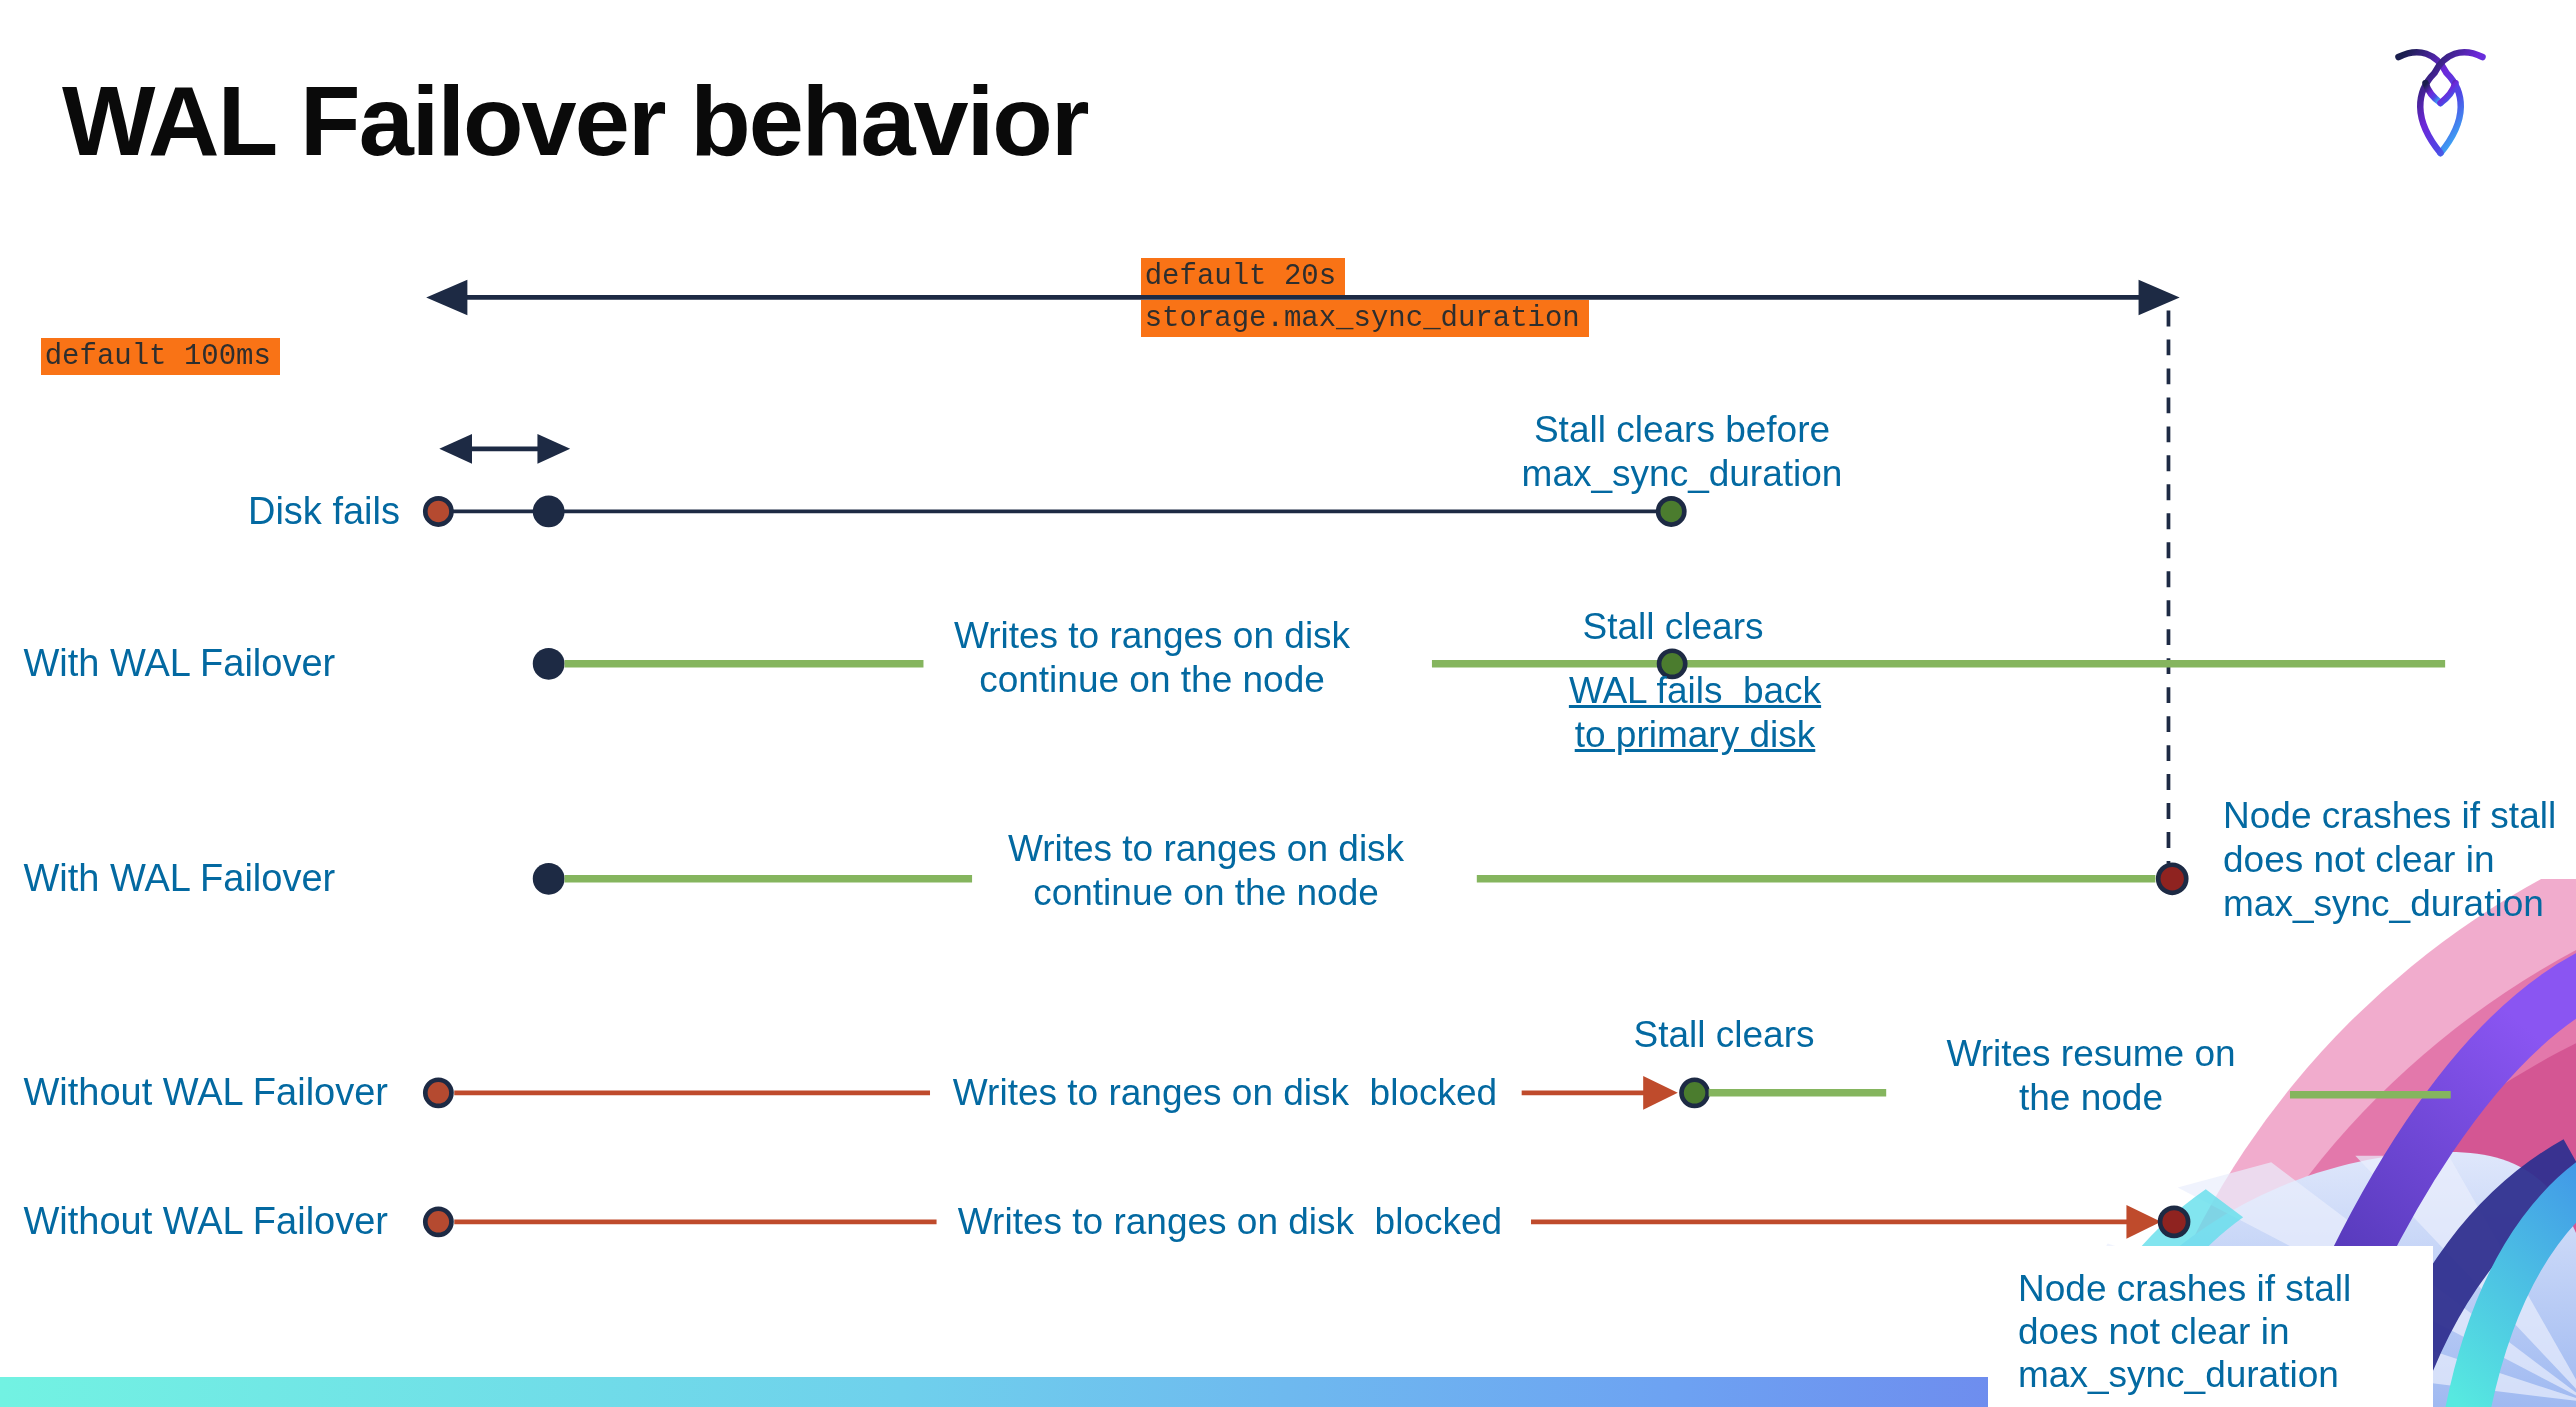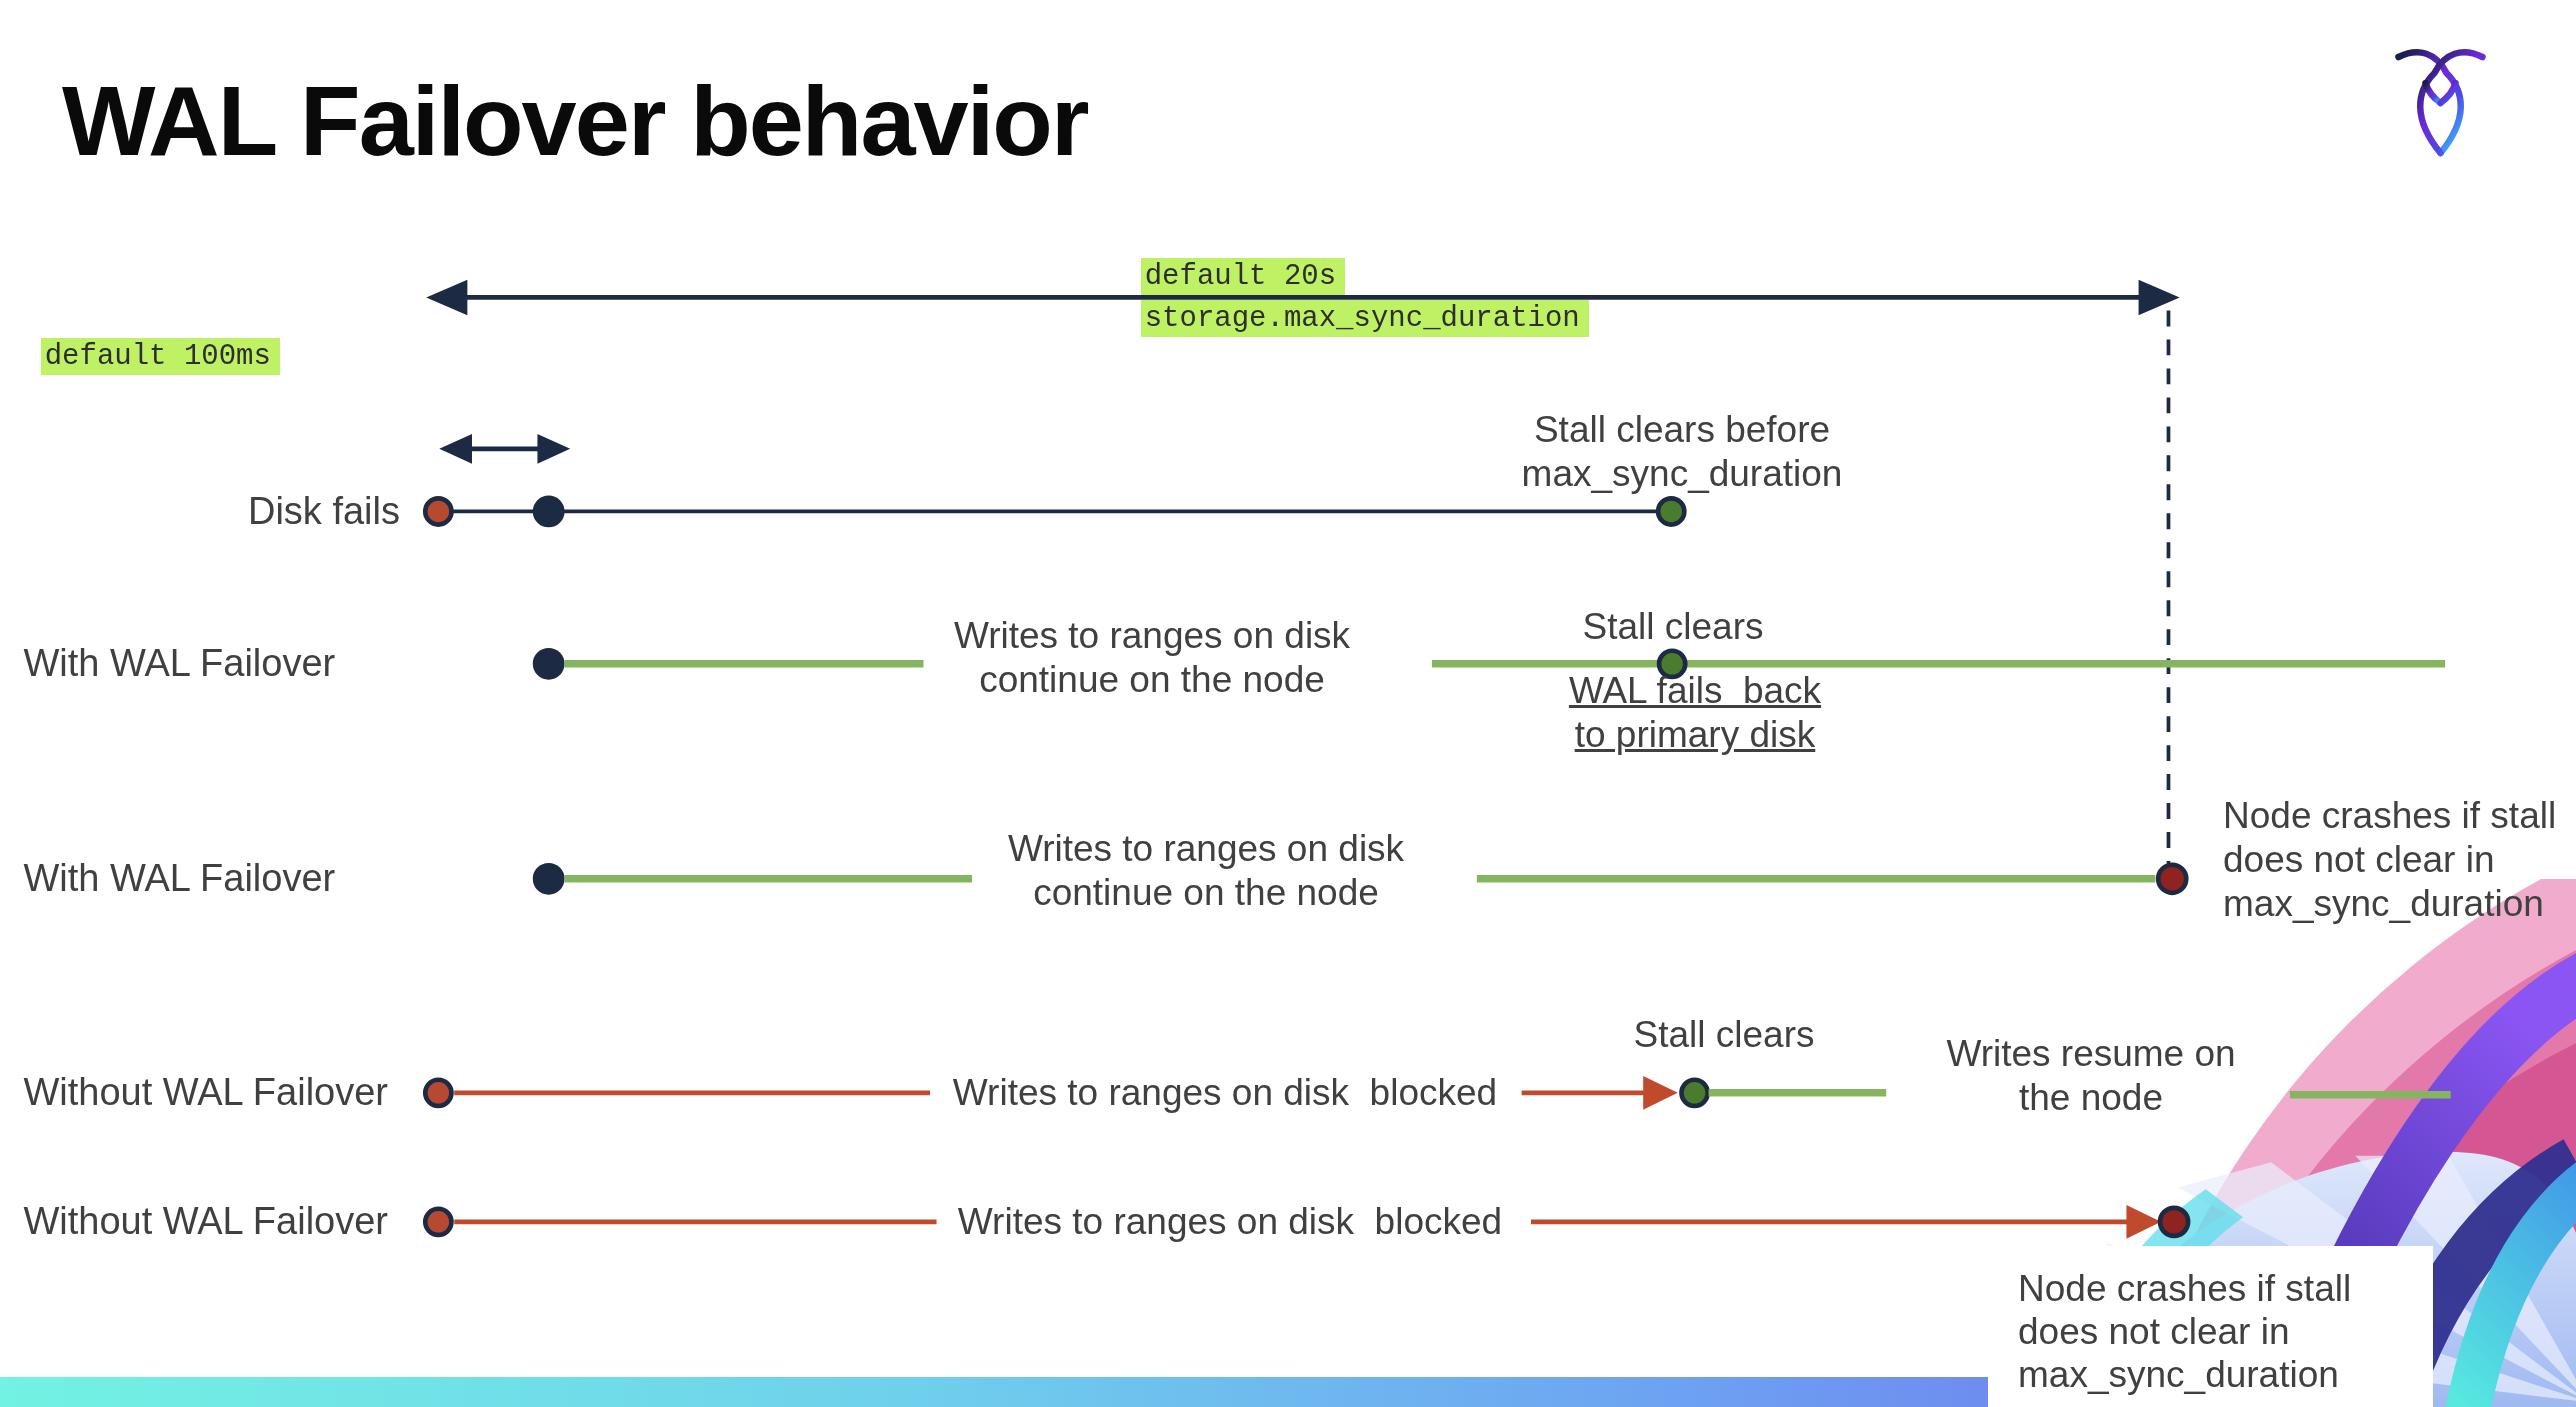--- a/index.html
+++ b/index.html
@@ -1,26 +1,26 @@
 <!DOCTYPE html>
 <html style="font-size:15px"><head>
 <meta charset="utf-8">
 <style>
   html,body{margin:0;padding:0;background:#ffffff;}
   #canvas{position:relative;width:2576px;height:1408px;overflow:hidden;background:#ffffff;
           font-family:"Liberation Sans",sans-serif;}
   .title{position:absolute;z-index:6;font-weight:800;font-size:99px;line-height:1.05;
          letter-spacing:-1.9px;color:#0a0a0a;}
-  .txt{position:absolute;z-index:5;font-size:37px;line-height:44px;color:#404040;white-space:pre-wrap;}
+  .txt{position:absolute;z-index:5;font-size:37px;line-height:44px;color:#0369a1;white-space:pre-wrap;}
   .ctr{transform:translateX(-50%);text-align:center;}
   .rgt{transform:translateX(-100%);text-align:right;}
   .rowlab{font-size:38px;}
   .mono{position:absolute;z-index:5;font-family:"Liberation Mono",monospace;font-size:29px;
         line-height:37px;color:#2e2e2e;display:flex;flex-direction:column;align-items:flex-start;gap:4.7px;}
-  .mono span{background:#bef264;padding:0 9.3px 0 3.7px;white-space:pre;text-align:right;}
+  .mono span{background:#f97316;padding:0 9.3px 0 3.7px;white-space:pre;text-align:right;}
   .bar{position:absolute;z-index:1;left:0;top:1377px;width:2576px;height:31px;
        background:linear-gradient(90deg,#72f2e2 0%,#6fd0ec 35%,#6da2f2 65%,#6f74ea 92%,#7b5ae6 100%);}
   svg.art{position:absolute;z-index:2;left:2000px;top:879px;}
   .white-box{position:absolute;z-index:3;left:1988px;top:1246px;width:445px;height:162px;background:#ffffff;}
   .white-box .txt{position:static;padding:20.6px 9.3px 0 30px;font-size:37px;line-height:43px;}
   svg.diagram{position:absolute;z-index:4;left:0;top:0;pointer-events:none;}
   svg.logo{position:absolute;z-index:6;left:2389px;top:43px;}
 </style>
 </head>
 <body>

